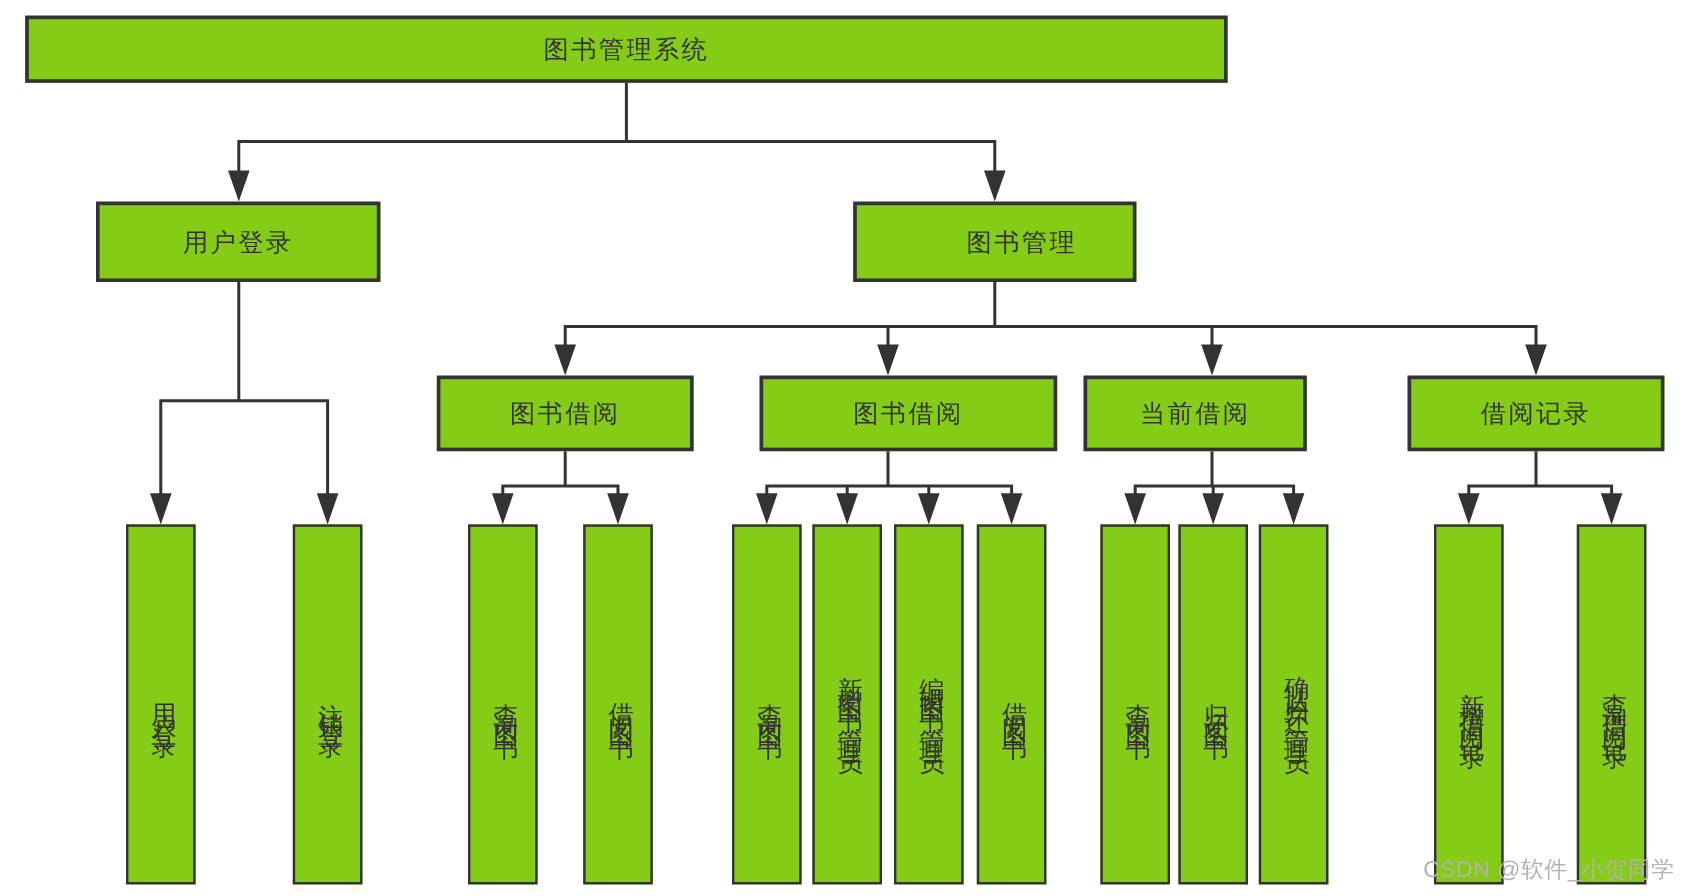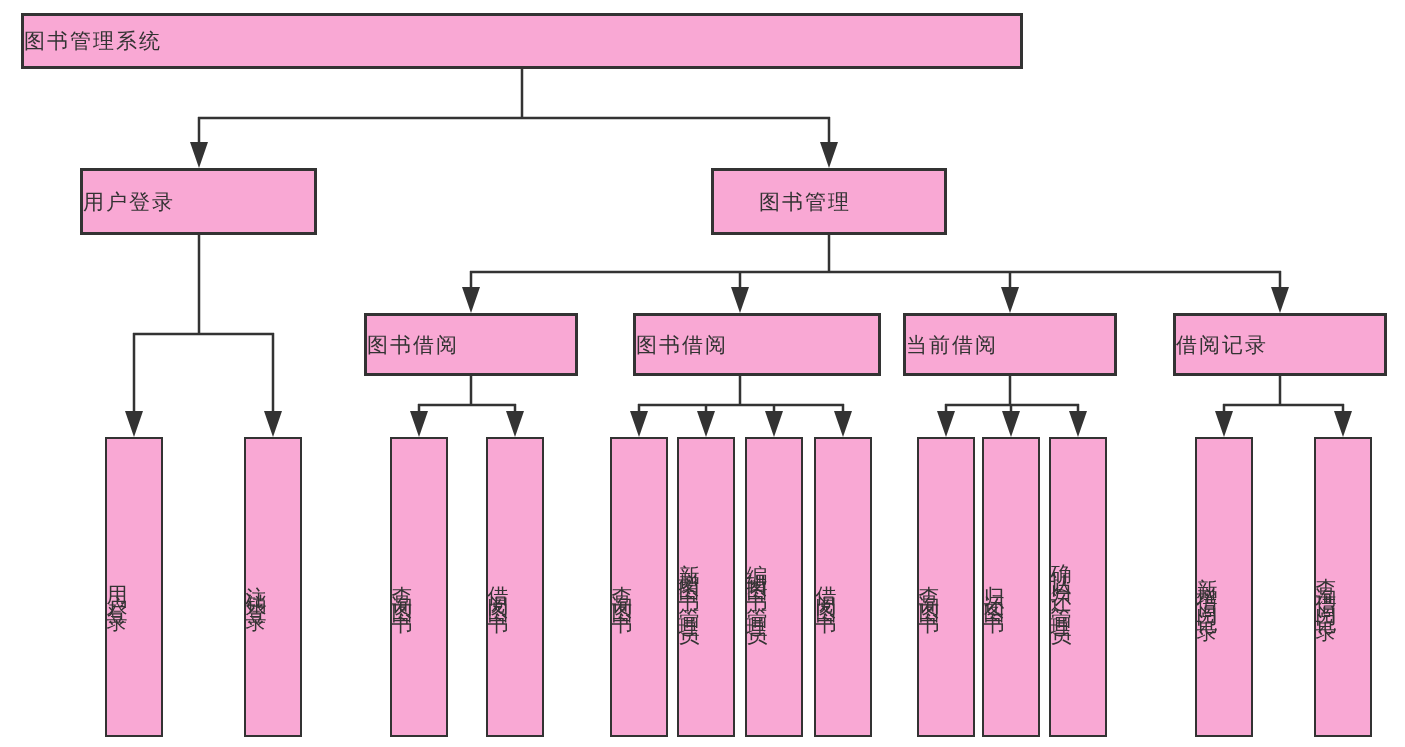--- a/index.html
+++ b/index.html
@@ -19,25 +19,27 @@
     position: absolute;
     left: 0;
     top: 0;
     width: 1405px;
     height: 747px;
     z-index: 1;
   }
   .node {
     position: absolute;
     box-sizing: border-box;
-    background: #f9a8d4;
+    background: #84cc16;
     border: 3px solid #333333;
     display: flex;
     align-items: center;
+    justify-content: center;
     z-index: 2;
+    font-family: Liberation Mono, monospace;
   }
   .node .label {
     color: #333333;
     font-size: 21px;
     letter-spacing: 2px;
     white-space: nowrap;
   }
   .node.leaf {
     top: 437px;
     width: 58px;
@@ -118,21 +120,21 @@
   <div class="node" style="left:711px; top:168px; width:236px; height:67px;padding-left:45px;">
     <span class="label">图书管理</span>
   </div>
 
   <div class="node" style="left:364px; top:313px; width:214px; height:63px;">
     <span class="label">图书借阅</span>
   </div>
   <div class="node" style="left:633px; top:313px; width:248px; height:63px;">
     <span class="label">图书借阅</span>
   </div>
-  <div class="node" style="left:903px; top:313px; width:214px; height:63px;">
+  <div class="node" style="left:903px; top:313px; width:186px; height:63px;">
     <span class="label">当前借阅</span>
   </div>
   <div class="node" style="left:1173px; top:313px; width:214px; height:63px;">
     <span class="label">借阅记录</span>
   </div>
 
   <div class="node leaf" style="left:105px;">
     <span class="label">用户登录</span>
   </div>
   <div class="node leaf" style="left:244px;">
@@ -169,14 +171,15 @@
     <span class="label">确认归还（管理员）</span>
   </div>
 
   <div class="node leaf" style="left:1195px;">
     <span class="label">新增借阅记录</span>
   </div>
   <div class="node leaf" style="left:1314px;">
     <span class="label">查询借阅记录</span>
   </div>
 
+  <div class="watermark">CSDN @软件_小贺同学</div>
 
 </div>
 
 </body></html>

